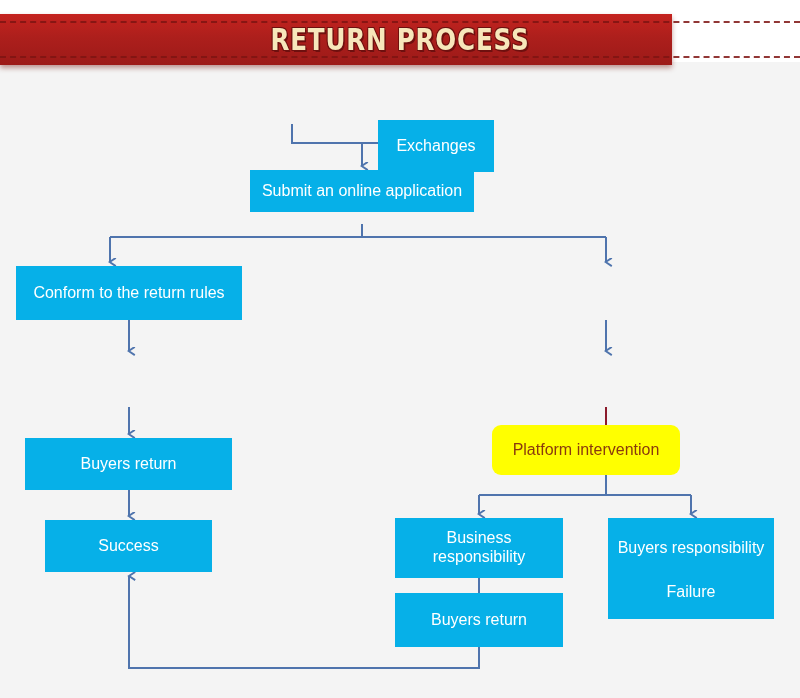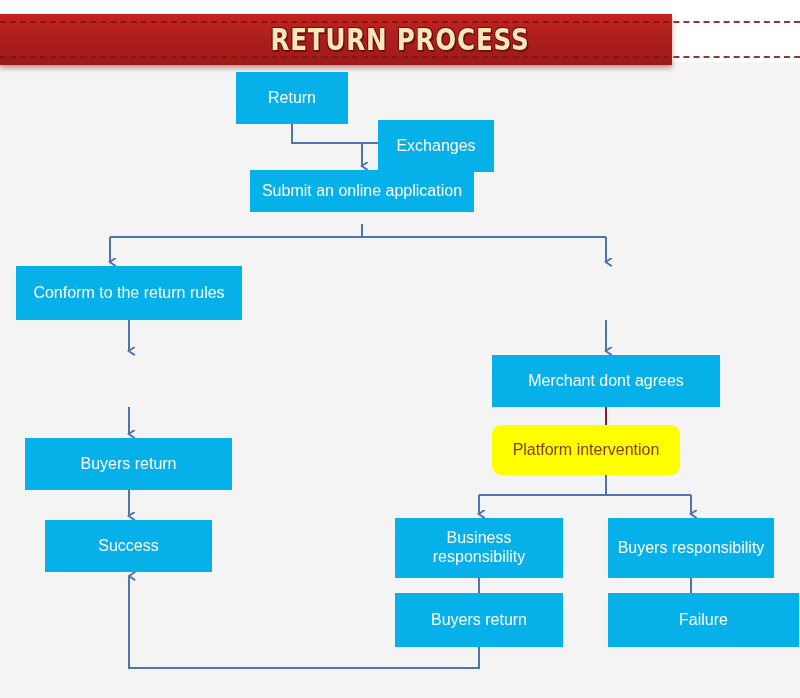--- a/index.html
+++ b/index.html
@@ -75,26 +75,24 @@
       <path d="M479,578 L479,593"></path>
       <path d="M691,578 L691,593"></path>
 
       <path d="M479,647 L479,668 L129,668 L129,576" marker-end="url(#arrU)"></path>
     </g>
     <g fill="none" stroke="#8b1a2b" stroke-width="2">
       <path d="M606,407 L606,425"></path>
     </g>
   </svg>
 
-  <div class="node blue" style="left:236px;top:72px;width:112px;height:52px;">Return</div>
   <div class="node blue" style="left:378px;top:72px;width:116px;height:52px;margin-top:48px;">Exchanges</div>
   <div class="node blue" style="left:250px;top:170px;width:224px;height:42px;">Submit an online application</div>
   <div class="node blue" style="left:16px;top:266px;width:226px;height:54px;">Conform to the return rules</div>
-  <div class="node blue" style="left:492px;top:355px;width:228px;height:52px;">Merchant dont agrees</div>
   <div class="node yellow" style="left:492px;top:425px;width:188px;height:50px;">Platform intervention</div>
   <div class="node blue" style="left:25px;top:438px;width:207px;height:52px;">Buyers return</div>
   <div class="node blue" style="left:395px;top:518px;width:168px;height:60px;">Business responsibility</div>
   <div class="node blue" style="left:608px;top:518px;width:166px;height:60px;">Buyers responsibility</div>
   <div class="node blue" style="left:45px;top:520px;width:167px;height:52px;">Success</div>
   <div class="node blue" style="left:395px;top:593px;width:168px;height:54px;">Buyers return</div>
-  <div class="node blue" style="left:608px;top:593px;width:191px;height:54px;">Failure</div>
+  <div class="node blue" style="left:608px;top:565px;width:166px;height:54px;">Failure</div>
 
 </div>
 
 </body></html>

